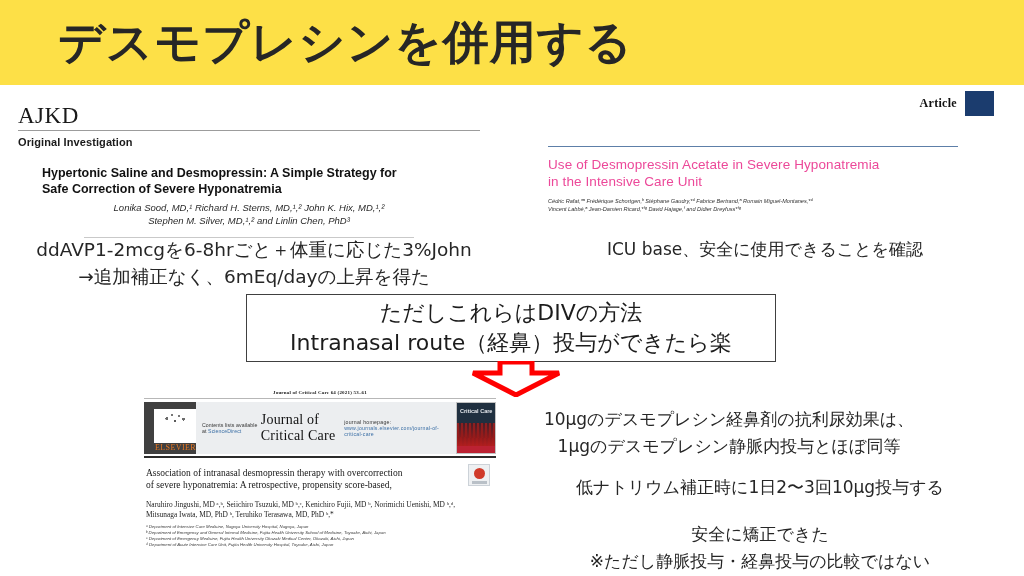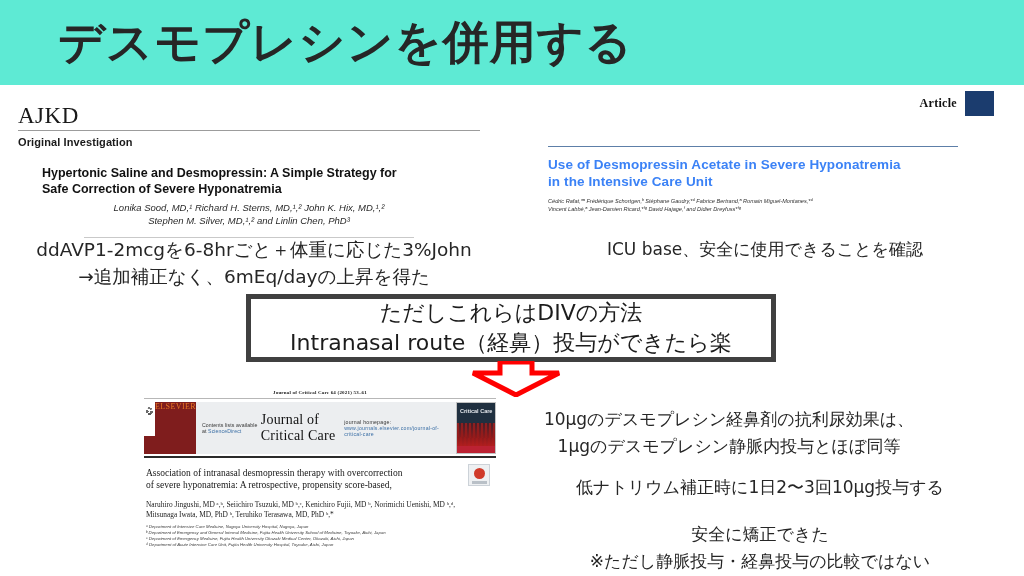--- a/index.html
+++ b/index.html
@@ -21,21 +21,21 @@
     background: #ffffff;
   }
 
   
   .title-banner {
     position: absolute;
     left: 0;
     top: 0;
     width: 1024px;
     height: 85px;
-    background: #5eead4;
+    background: #fde047;
   }
   .title-text {
     position: absolute;
     left: 58px;
     top: 8px;
     font-size: 46px;
     font-weight: bold;
     letter-spacing: 1px;
     color: #111111;
     line-height: 68px;
@@ -145,41 +145,41 @@
     left: 548px;
     top: 146px;
     width: 410px;
   }
   .icu-rule {
     border-bottom: 1.2px solid #5d7fa8;
     margin-bottom: 9px;
   }
   .icu-title {
     font-size: 13.5px;
-    font-weight: bold;
-    color: #3b82f6;
+    font-weight: normal;
+    color: #ec4899;
     line-height: 17px;
     letter-spacing: .1px;
   }
   .icu-authors {
     margin-top: 7px;
     font-size: 5.6px;
     font-style: italic;
     color: #333333;
     line-height: 8.4px;
   }
 
   
   .red-box {
     position: absolute;
     left: 246px;
     top: 294px;
     width: 530px;
     height: 68px;
-    border: 5px solid #404040;
+    border: 1px solid #404040;
     background: #ffffff;
     box-sizing: border-box;
     display: flex;
     flex-direction: column;
     align-items: center;
     justify-content: center;
   }
   .red-box .line {
     font-size: 22px;
     line-height: 30px;
@@ -216,25 +216,25 @@
   }
   .jcc-header {
     display: flex;
     align-items: stretch;
     height: 52px;
     margin-top: 3px;
   }
   .jcc-elsevier {
     width: 52px;
     display: flex;
-    flex-direction: row;
-    align-items: flex-start;
+    flex-direction: column;
+    align-items: flex-end;
     justify-content: flex-end;
     padding-bottom: 2px;
-    background: #7f1d1d;
+    background: #404040;
   }
   .elsevier-tree {
     width: 42px;
     height: 34px;
     background:
       radial-gradient(circle at 50% 35%, #5a5a5a 0 1.2px, transparent 1.3px),
       radial-gradient(circle at 30% 28%, #6b6b6b 0 1.4px, transparent 1.5px),
       radial-gradient(circle at 70% 30%, #6b6b6b 0 1.4px, transparent 1.5px),
       radial-gradient(circle at 42% 18%, #777 0 1.1px, transparent 1.2px),
       radial-gradient(circle at 60% 20%, #777 0 1.1px, transparent 1.2px),

